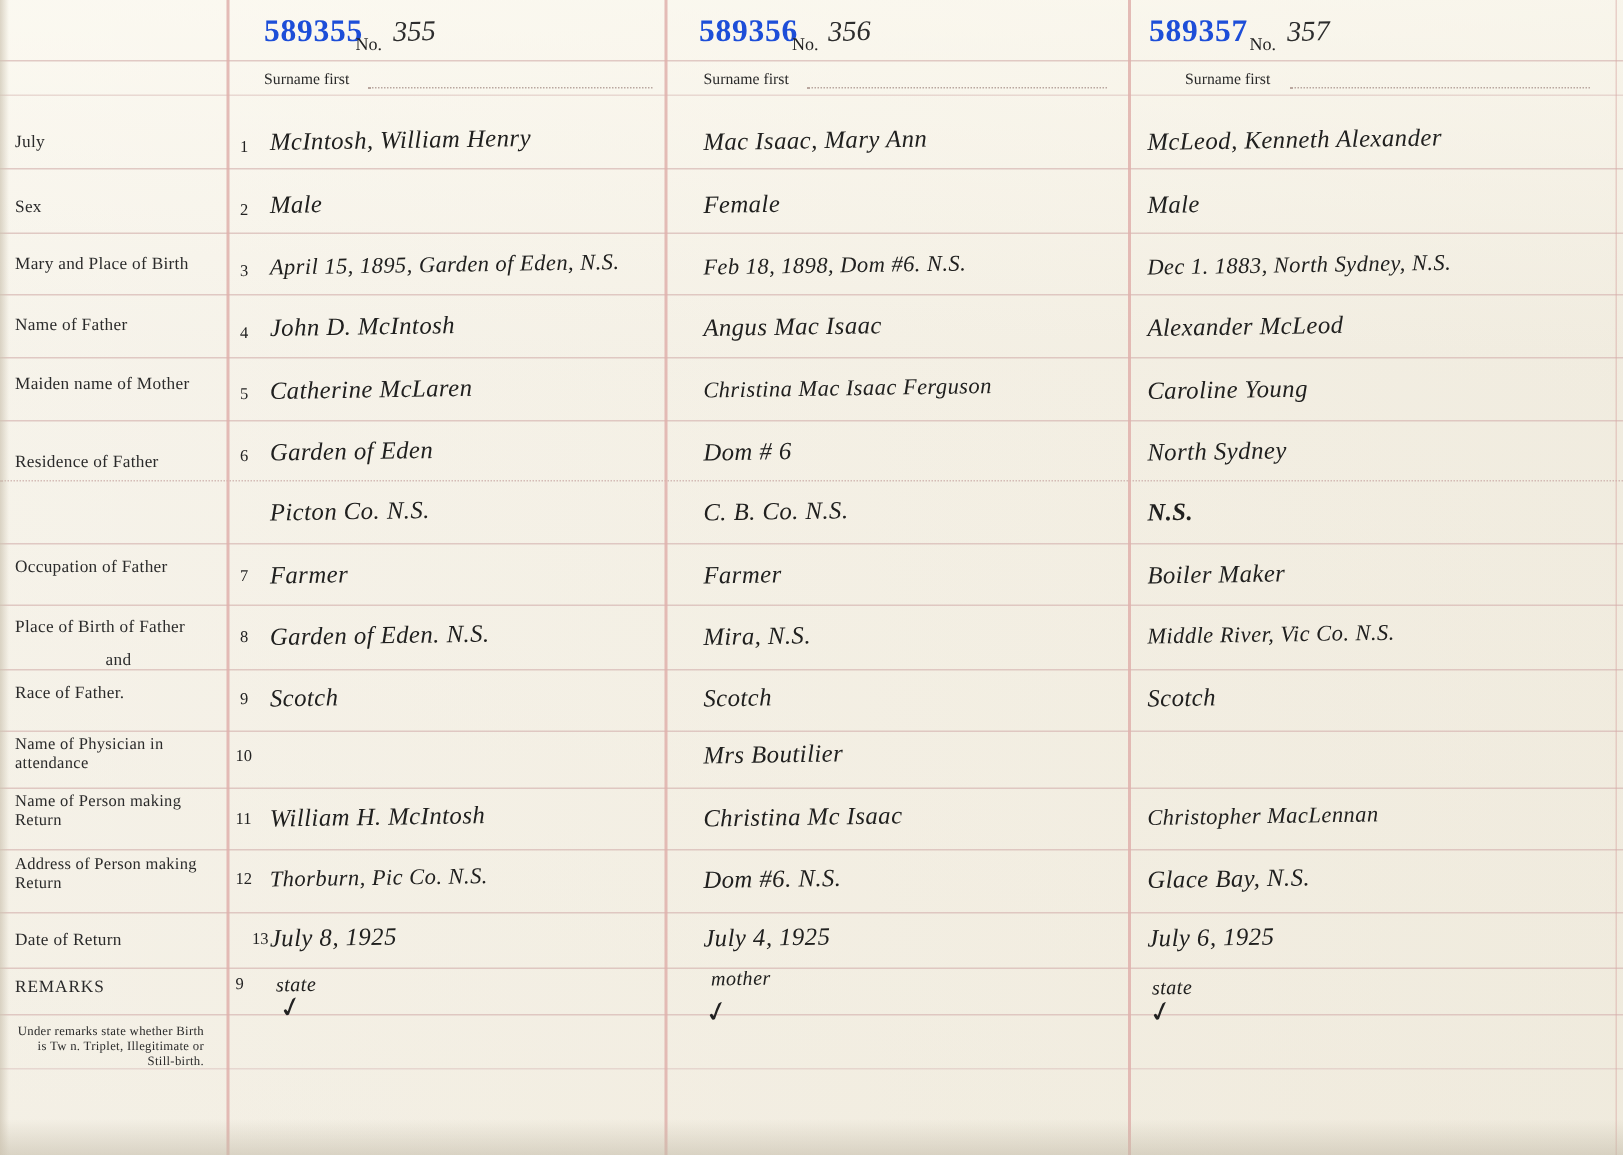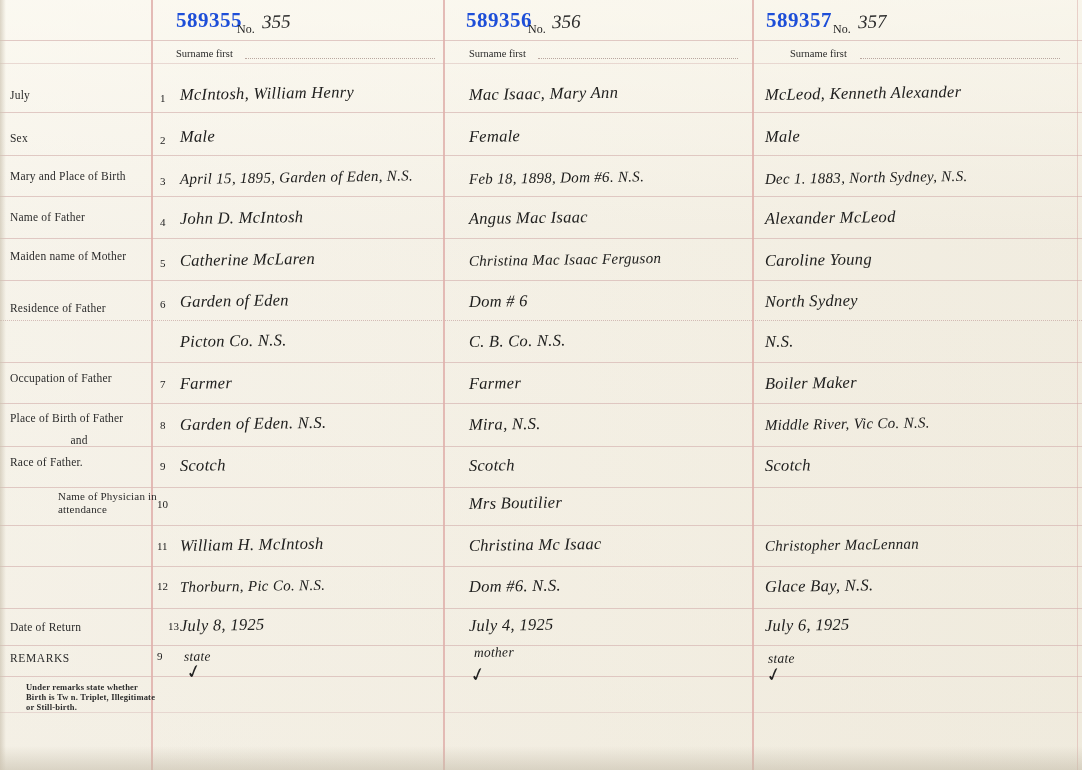--- a/index.html
+++ b/index.html
@@ -75,23 +75,23 @@
     font-size: 11.5px;
     line-height: 13px;
     color: #2b2b2b;
     font-family: "Liberation Serif", serif;
     letter-spacing: 0.2px;
   }
   .label.center { text-align: center; }
   .label.small {
     font-size: 8.5px;
     line-height: 10px;
-    font-weight: bold;
-    text-align: left;
-    left: 26px;
+    font-weight: normal;
+    text-align: right;
+    left: 6px;
     width: 130px;
   }
   .label.caps {
     font-size: 11.5px;
     letter-spacing: 0.6px;
   }
 
   
   .rownum {
     position: absolute;
@@ -209,21 +209,23 @@
   <div class="label" style="top:89px;">July</div>
   <div class="label" style="top:132px;">Sex</div>
   <div class="label" style="top:170px;">Mary and Place of Birth</div>
   <div class="label" style="top:211px;">Name of Father</div>
   <div class="label" style="top:250px;">Maiden name of Mother</div>
   <div class="label" style="top:302px;">Residence of Father</div>
   <div class="label" style="top:372px;">Occupation of Father</div>
   <div class="label" style="top:412px;">Place of Birth of Father</div>
   <div class="label center" style="top:434px;">and</div>
   <div class="label" style="top:456px;">Race of Father.</div>
-  <div class="label" style="top:490px; font-size:11px; line-height:13px;margin-left:48px;">Name of Physician in attendance</div>
+  <div class="label" style="top:490px; font-size:11px; line-height:13px;">Name of Physician in attendance</div>
+  <div class="label" style="top:528px; font-size:11px; line-height:13px;">Name of Person making Return</div>
+  <div class="label" style="top:570px; font-size:11px; line-height:13px;">Address of Person making Return</div>
   <div class="label" style="top:621px;">Date of Return</div>
   <div class="label caps" style="top:652px;">REMARKS</div>
   <div class="label small" style="top:682px;">Under remarks state whether Birth is Tw n. Triplet, Illegitimate or Still-birth.</div>
 
   <div class="rownum" style="left:160px; top:92px;">1</div>
   <div class="rownum" style="left:160px; top:134px;">2</div>
   <div class="rownum" style="left:160px; top:175px;">3</div>
   <div class="rownum" style="left:160px; top:216px;">4</div>
   <div class="rownum" style="left:160px; top:257px;">5</div>
   <div class="rownum" style="left:160px; top:298px;">6</div>
@@ -269,21 +271,21 @@
   <div class="hand" style="left:469px; top:617px;">July 4, 1925</div>
   <div class="hand xs" style="left:474px; top:644px;font-family:Liberation Serif, serif;">mother</div>
   <div class="tick" style="left:470px; top:663px;">✓</div>
 
   <div class="hand" style="left:765px; top:86px;">McLeod, Kenneth Alexander</div>
   <div class="hand" style="left:765px; top:128px;">Male</div>
   <div class="hand sm" style="left:765px; top:170px;">Dec 1. 1883, North Sydney, N.S.</div>
   <div class="hand" style="left:765px; top:210px;">Alexander McLeod</div>
   <div class="hand" style="left:765px; top:252px;">Caroline Young</div>
   <div class="hand" style="left:765px; top:293px;">North Sydney</div>
-  <div class="hand" style="left:765px; top:333px;">N.S.</div>
+  <div class="hand" style="left:765px; top:333px;font-weight:bold;">N.S.</div>
   <div class="hand" style="left:765px; top:375px;">Boiler Maker</div>
   <div class="hand sm" style="left:765px; top:416px;">Middle River, Vic Co. N.S.</div>
   <div class="hand" style="left:765px; top:457px;">Scotch</div>
   <div class="hand" style="left:765px; top:495px;"></div>
   <div class="hand sm" style="left:765px; top:537px;">Christopher MacLennan</div>
   <div class="hand" style="left:765px; top:578px;">Glace Bay, N.S.</div>
   <div class="hand" style="left:765px; top:617px;">July 6, 1925</div>
   <div class="hand xs" style="left:768px; top:650px;">state</div>
   <div class="tick" style="left:766px; top:663px;">✓</div>
 

